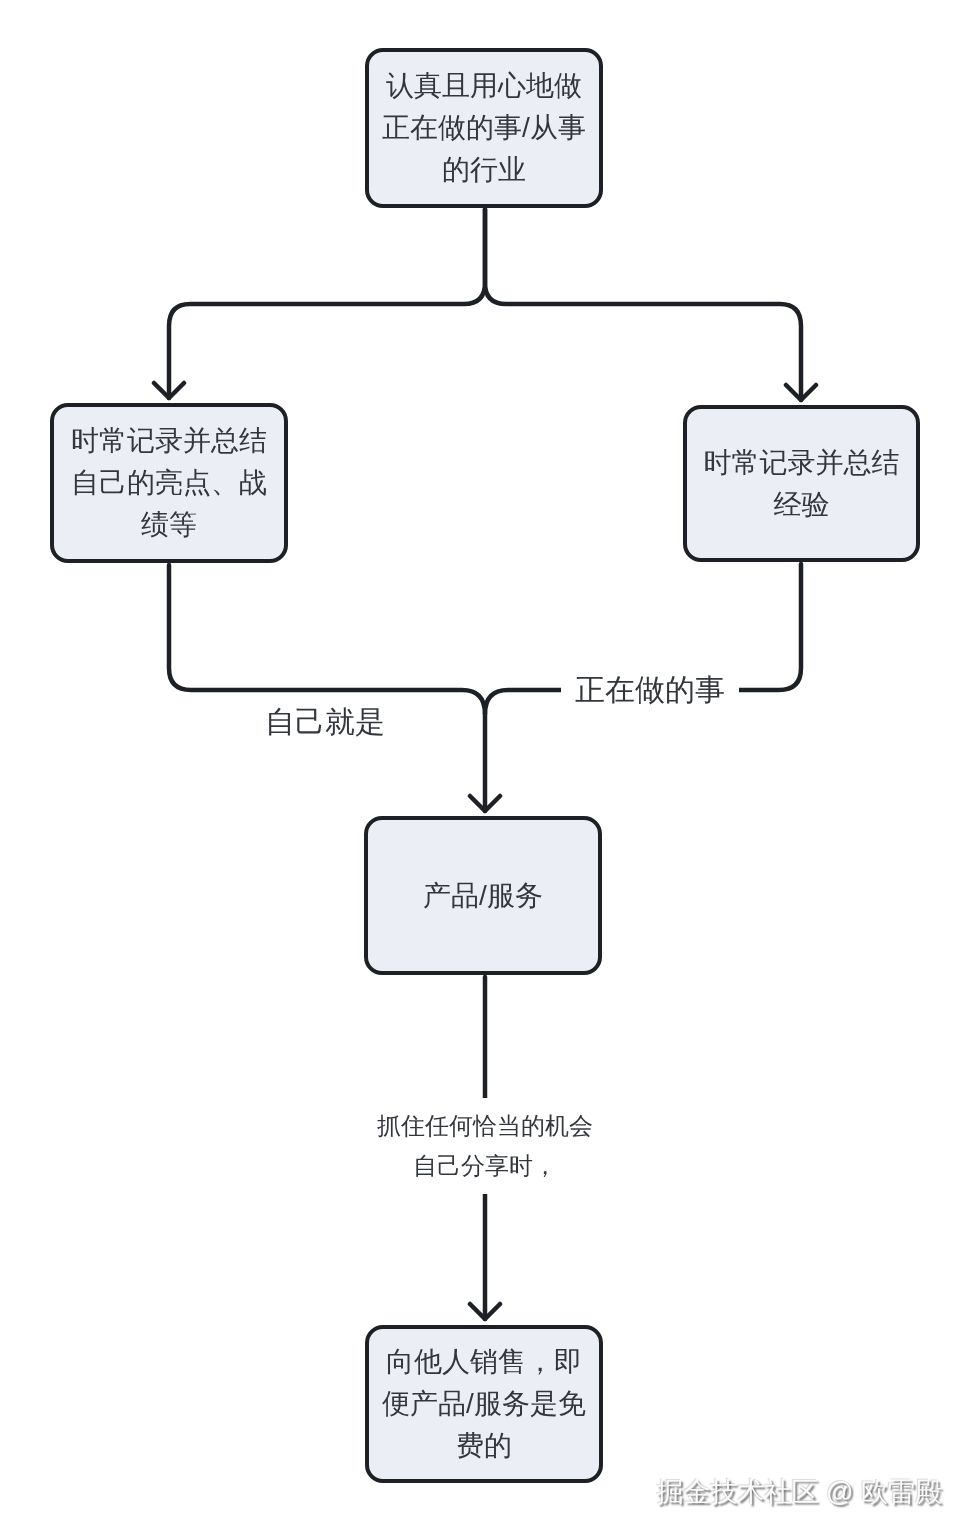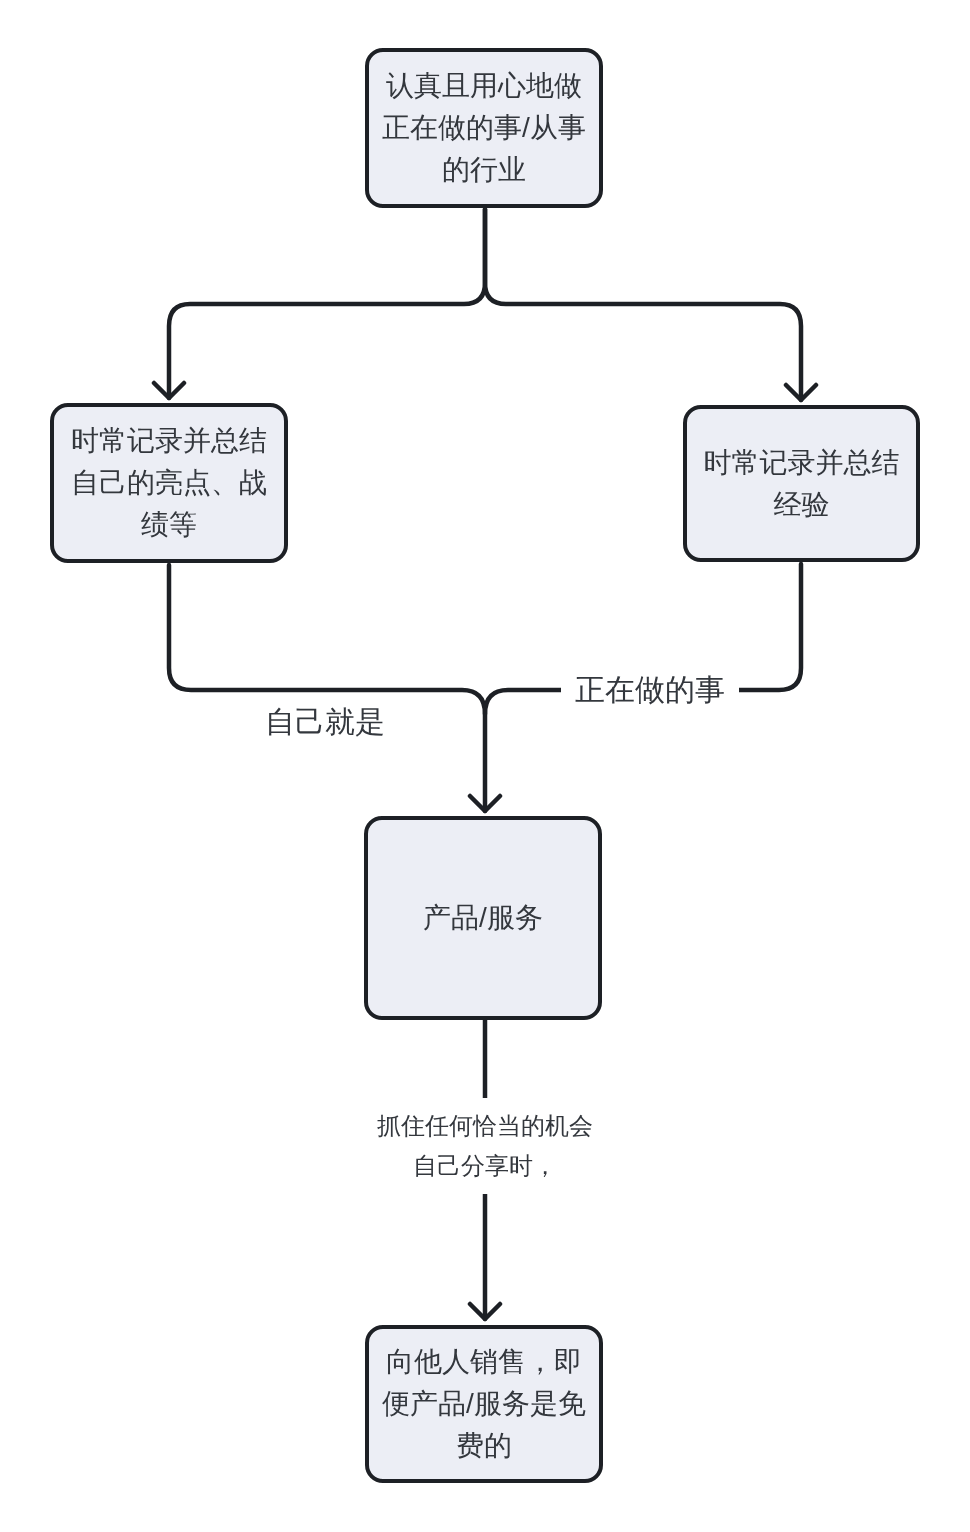--- a/index.html
+++ b/index.html
@@ -46,21 +46,21 @@
     display: flex;
     flex-direction: column;
     align-items: center;
     justify-content: center;
     text-align: center;
     padding: 4px 6px;
   }
   .node-top     { left: 365px; top: 48px;   width: 238px; height: 160px; }
   .node-left    { left: 50px;  top: 403px;  width: 238px; height: 160px; }
   .node-right   { left: 683px; top: 405px;  width: 237px; height: 157px; }
-  .node-product { left: 364px; top: 816px;  width: 238px; height: 204px; }
+  .node-product { left: 364px; top: 816px;  width: 238px; height: 159px; }
   .node-bottom  { left: 365px; top: 1325px; width: 238px; height: 158px; }
 
   .edge-label {
     position: absolute;
     transform: translate(-50%, -50%);
     background: var(--background, #ffffff);
     color: var(--text, #33373d);
     font-size: 30px;
     line-height: 44px;
     padding: 0 14px;
@@ -140,14 +140,15 @@
 
   <div class="edge-label label-self">自己就是</div>
 
   <div class="edge-label label-package">正在做的事</div>
 
   <div class="edge-note">
     <div>抓住任何恰当的机会</div>
     <div>自己分享时，</div>
   </div>
 
+  <div class="watermark">掘金技术社区 @ 欧雷殿</div>
 
 </div>
 
 </body></html>

